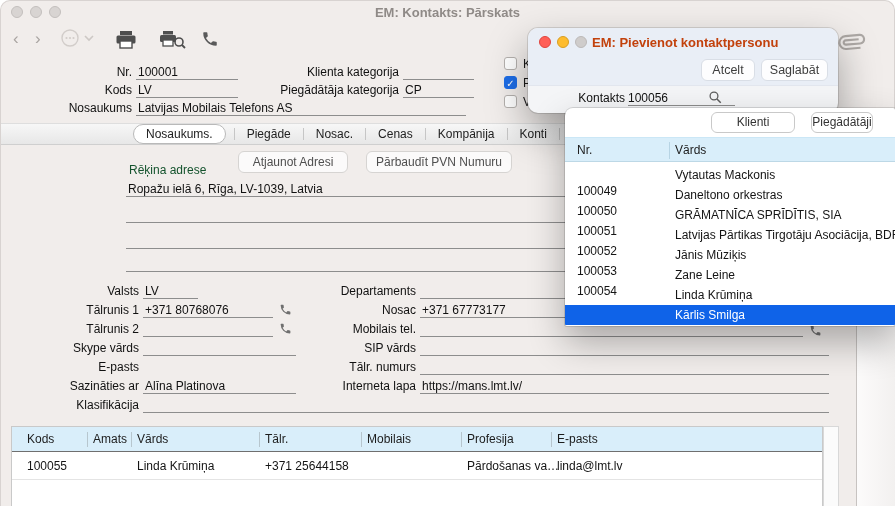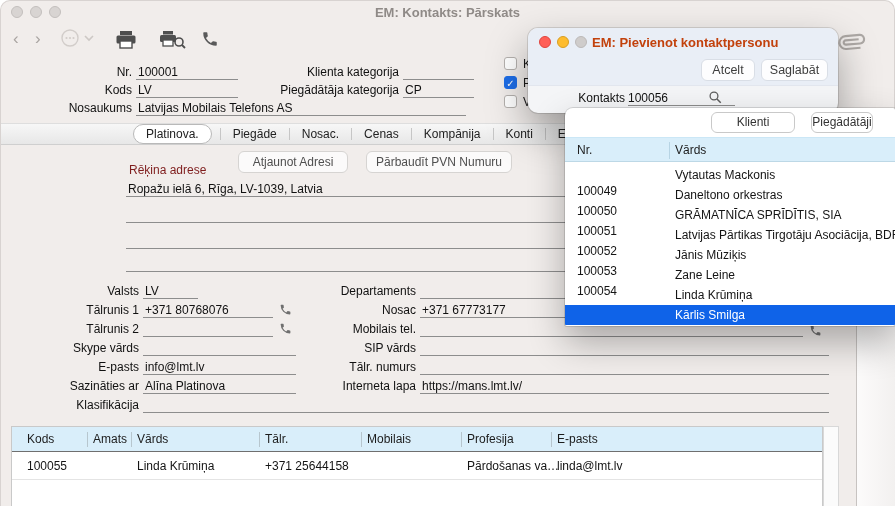--- a/index.html
+++ b/index.html
@@ -39,21 +39,21 @@
   
   .tabstrip{position:absolute;left:0;top:122px;width:895px;height:22px;
     background:linear-gradient(#f7f7f7,#e7e7e7);border-top:1px solid #dedede;
     border-bottom:1px solid #cfcfcf;display:flex;align-items:center;padding-left:132px;}
   .tab{white-space:nowrap;color:#222;padding:0 4px;}
   .tab.active{background:#fff;border:1px solid #b9b9b9;border-radius:11px;padding:2px 12px;}
   .tabsep{width:1px;height:12px;background:#c6c6c6;margin:0 8px;}
 
   .btn{position:absolute;border:1px solid #d6d4d2;border-radius:6px;background:#fbfafa;
     color:#4f4f4f;text-align:center;font-size:12px;}
-  .section-label{position:absolute;white-space:nowrap;color:#7f1d1d;}
+  .section-label{position:absolute;white-space:nowrap;color:#14532d;}
 
   
   .ctable{position:absolute;left:10px;top:425px;width:812px;height:81px;background:#fff;
     border:1px solid #c9c9c9;border-bottom:none;}
   .ctable .thead{position:absolute;left:0;top:0;right:0;height:25px;background:#d9eefa;
     border-bottom:1px solid #6f6f6f;}
   .th{position:absolute;top:5px;white-space:nowrap;color:#1c1c1c;}
   .vsep{position:absolute;top:5px;width:1px;height:15px;background:#b7c6ce;}
   .td{position:absolute;top:32px;white-space:nowrap;color:#141414;}
   .rowline{position:absolute;left:0;right:0;top:52px;height:1px;background:#e4e4e4;}
@@ -164,21 +164,21 @@
     <div class="checkrow" style="left:503px;top:75px">
       <span class="cbox checked">✓</span>
       <span class="cblbl">P</span>
     </div>
     <div class="checkrow" style="left:503px;top:94px">
       <span class="cbox"></span>
       <span class="cblbl">V</span>
     </div>
 
     <div class="tabstrip">
-      <span class="tab active">Platinova.</span>
+      <span class="tab active">Nosaukums.</span>
       <span class="tabsep"></span>
       <span class="tab">Piegāde</span>
       <span class="tabsep"></span>
       <span class="tab">Nosac.</span>
       <span class="tabsep"></span>
       <span class="tab">Cenas</span>
       <span class="tabsep"></span>
       <span class="tab">Kompānija</span>
       <span class="tabsep"></span>
       <span class="tab">Konti</span>
@@ -220,21 +220,20 @@
             <path d="M6.62 10.79a15.05 15.05 0 0 0 6.59 6.59l2.2-2.2a1 1 0 0 1 1.02-.24c1.12.37 2.33.57 3.57.57a1 1 0 0 1 1 1V20a1 1 0 0 1-1 1A17 17 0 0 1 3 4a1 1 0 0 1 1-1h3.5a1 1 0 0 1 1 1c0 1.24.2 2.45.57 3.57a1 1 0 0 1-.25 1.02z" fill="#6f6f6f"></path>
           </svg>
       </span>
     </div>
     <div class="row" style="top:338px">
       <span class="lbl" style="left:30px;width:108px">Skype vārds</span>
       <span class="fld" style="left:142px;width:153px"></span>
     </div>
     <div class="row" style="top:357px">
       <span class="lbl" style="left:30px;width:108px">E-pasts</span>
-      <span class="fld" style="left:142px;width:153px">info@lmt.lv</span>
     </div>
     <div class="row" style="top:376px">
       <span class="lbl" style="left:30px;width:108px">Sazināties ar</span>
       <span class="fld" style="left:142px;width:153px">Alīna Platinova</span>
     </div>
     <div class="row" style="top:395px">
       <span class="lbl" style="left:30px;width:108px">Klasifikācija</span>
       <span class="fld" style="left:142px;width:686px"></span>
     </div>
 

